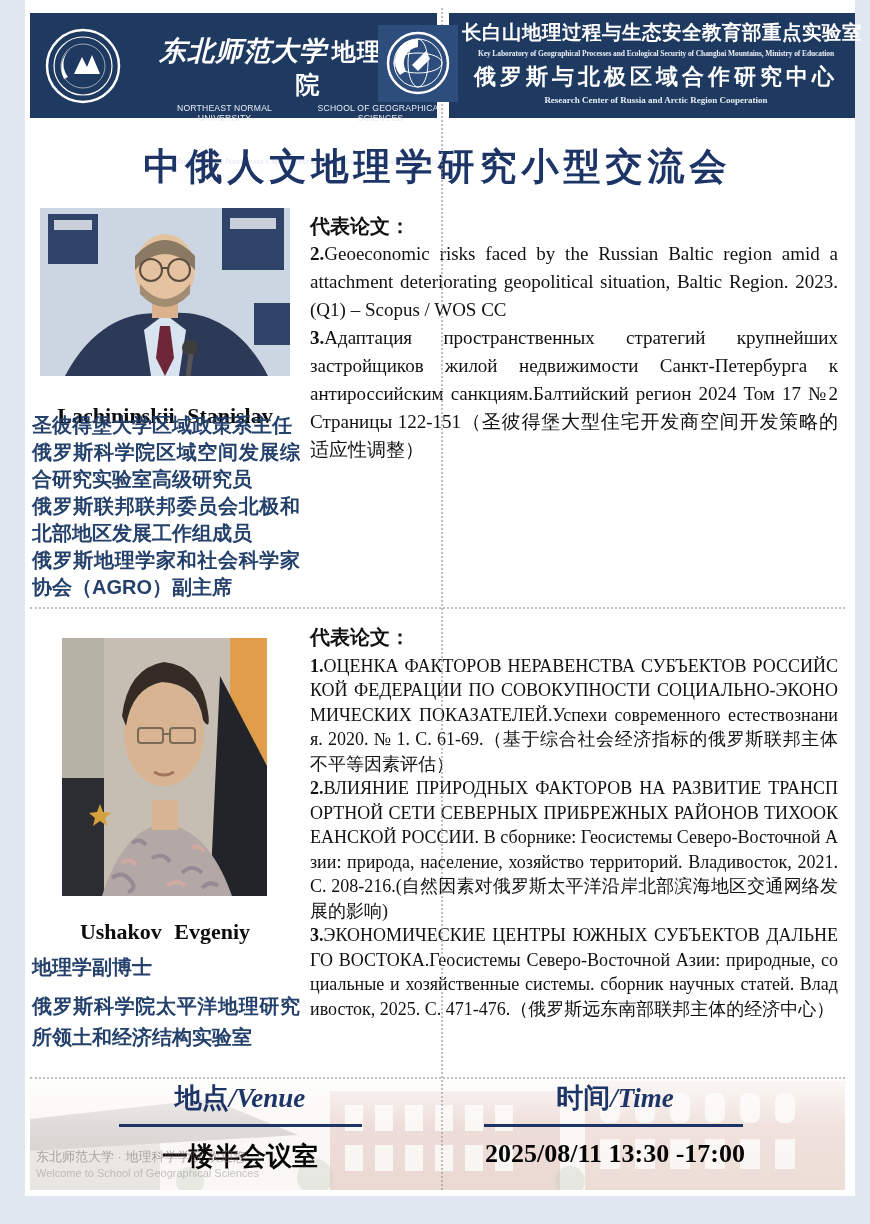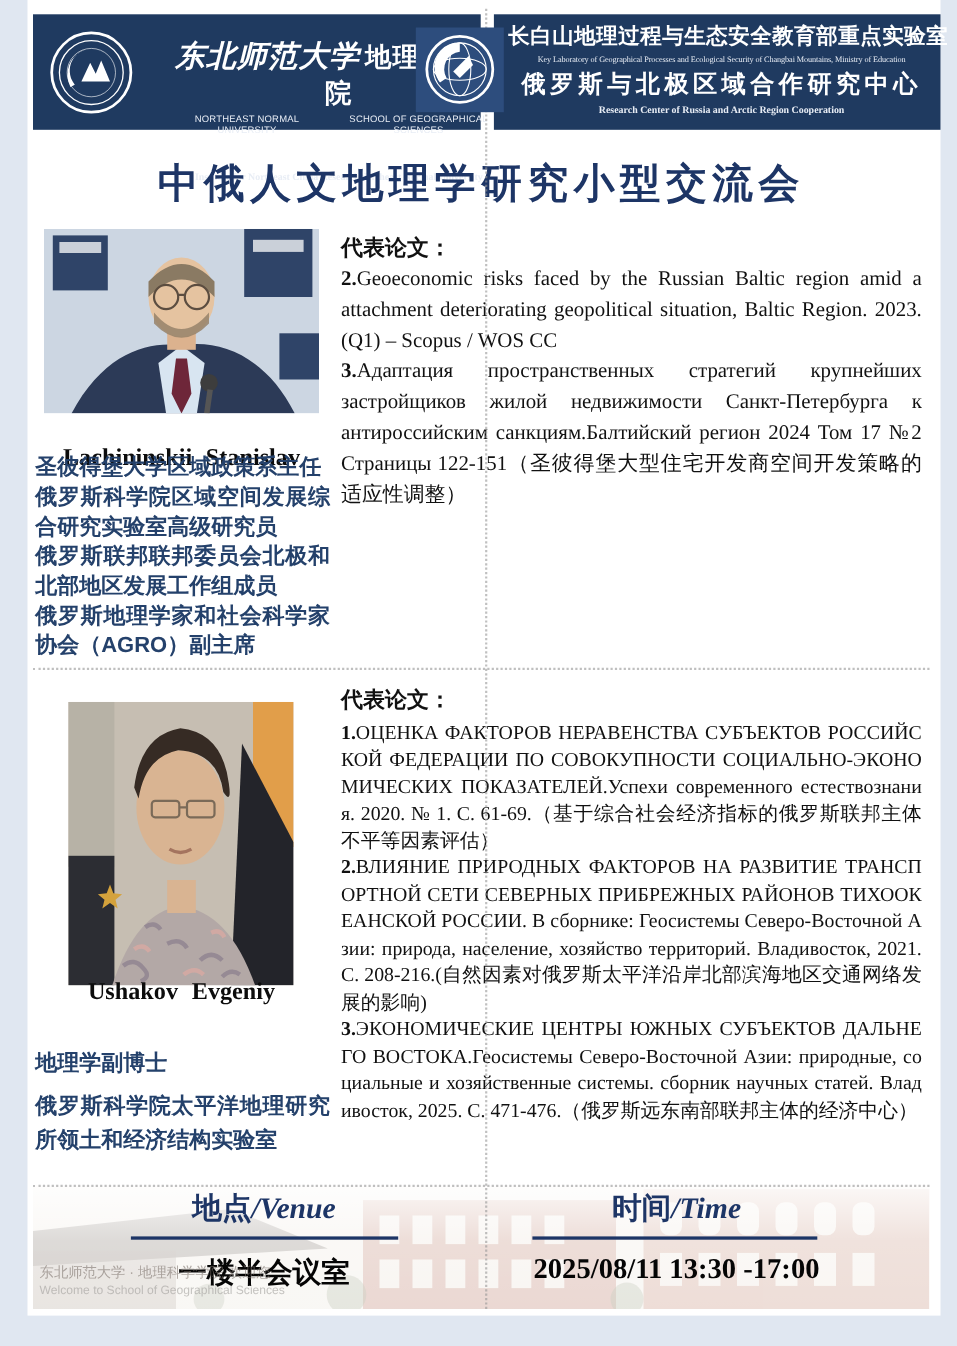--- a/index.html
+++ b/index.html
@@ -14,21 +14,21 @@
   .emblem{position:absolute;}
   .hdr-left-text{position:absolute;left:122px;top:20px;width:312px;color:#fff;text-align:center;}
   .cn-univ{font-family:"DejaVu Serif",serif;font-size:27px;font-weight:bold;font-style:italic;letter-spacing:1px;}
   .cn-school{font-size:24px;font-weight:bold;letter-spacing:1px;}
   .hdr-en-line{display:flex;font-size:8.6px;letter-spacing:.2px;margin-top:2px;color:#e8edf5;}
   .cn-institute{font-size:22px;font-weight:bold;letter-spacing:7px;margin-top:1px;}
   .en-institute{font-family:"Liberation Serif",serif;font-size:9px;font-weight:bold;margin-top:2px;color:#e8edf5;}
   .logo-sq{position:absolute;left:378px;top:25px;width:80px;height:77px;background:#2d4d7d;z-index:4;}
   .hdr-right-text{position:absolute;left:462px;top:19px;width:388px;color:#fff;text-align:center;}
   .cn-lab{font-size:19.5px;font-weight:bold;letter-spacing:.5px;white-space:nowrap;}
-  .en-lab{font-family:"Liberation Serif",serif;font-size:7.5px;font-weight:normal;letter-spacing:-0.1px;white-space:nowrap;margin-top:3px;color:#e8edf5;}
+  .en-lab{font-family:"Liberation Serif",serif;font-size:7.5px;font-weight:bold;letter-spacing:-0.1px;white-space:nowrap;margin-top:3px;color:#e8edf5;}
   .cn-center{font-size:22px;font-weight:bold;letter-spacing:4px;margin-top:4px;}
   .en-center{font-family:"Liberation Serif",serif;font-size:9px;font-weight:bold;margin-top:3px;color:#e8edf5;}
 
   
   .main-title{position:absolute;left:30px;top:142px;width:815px;text-align:center;
     font-size:37px;font-weight:bold;color:#1d3566;letter-spacing:5px;font-family:"Liberation Serif",serif;}
 
   
   .v-dotted{position:absolute;left:441px;top:8px;height:1182px;width:0;
     border-left:2px dotted rgba(150,150,150,.6);z-index:3;pointer-events:none;}
@@ -168,21 +168,21 @@
       <path d="M60,225 q8,-6 14,2 M105,248 q10,-8 18,0 M130,210 q8,-4 12,4" stroke="#d8a9a2" stroke-width="4" fill="none" opacity=".8"></path>
       <rect x="90" y="162" width="26" height="30" fill="#d9b492"></rect>
       <ellipse cx="102" cy="96" rx="40" ry="52" fill="#d9b492"></ellipse>
       <path d="M60,78 Q66,30 102,24 Q140,28 146,74 Q149,94 141,82 Q136,46 100,44 Q70,50 64,88 Z" fill="#362b24"></path>
       <rect x="76" y="90" width="25" height="15" rx="3" fill="none" stroke="#7a6a58" stroke-width="2"></rect>
       <rect x="108" y="90" width="25" height="15" rx="3" fill="none" stroke="#7a6a58" stroke-width="2"></rect>
       <line x1="101" y1="96" x2="108" y2="96" stroke="#7a6a58" stroke-width="2"></line>
       <path d="M92,134 Q102,140 112,134" stroke="#a4745f" stroke-width="3" fill="none"></path>
     </svg>
   </div>
-  <div class="speaker-name" style="left:30px;top:888px;width:270px;">Ushakov Evgeniy</div>
+  <div class="speaker-name" style="left:30px;top:919px;width:270px;">Ushakov Evgeniy</div>
   <div class="titles" style="left:32px;top:952px;width:268px;line-height:31px;">
     <div class="t-item" style="margin-bottom:8px;">地理学副博士</div>
     <div class="t-item">俄罗斯科学院太平洋地理研究所领土和经济结构实验室</div>
   </div>
 
   <div class="papers papers-2" style="left:310px;top:625px;">
     <div class="papers-label" style="margin-bottom:4px;">代表论文：</div>
     <p class="paper"><b>1.</b><span>ОЦЕНКА ФАКТОРОВ НЕРАВЕНСТВА СУБЪЕКТОВ РОССИЙСКОЙ ФЕДЕРАЦИИ ПО СОВОКУПНОСТИ СОЦИАЛЬНО-ЭКОНОМИЧЕСКИХ ПОКАЗАТЕЛЕЙ.Успехи современного естествознания. 2020. № 1. С. 61-69.（基于综合社会经济指标的俄罗斯联邦主体不平等因素评估）</span></p>
     <p class="paper"><b>2.</b><span>ВЛИЯНИЕ ПРИРОДНЫХ ФАКТОРОВ НА РАЗВИТИЕ ТРАНСПОРТНОЙ СЕТИ СЕВЕРНЫХ ПРИБРЕЖНЫХ РАЙОНОВ ТИХООКЕАНСКОЙ РОССИИ. В сборнике: Геосистемы Северо-Восточной Азии: природа, население, хозяйство территорий. Владивосток, 2021. С. 208-216.(自然因素对俄罗斯太平洋沿岸北部滨海地区交通网络发展的影响)</span></p>
     <p class="paper"><b>3.</b><span>ЭКОНОМИЧЕСКИЕ ЦЕНТРЫ ЮЖНЫХ СУБЪЕКТОВ ДАЛЬНЕГО ВОСТОКА.Геосистемы Северо-Восточной Азии: природные, социальные и хозяйственные системы. сборник научных статей. Владивосток, 2025. С. 471-476.（俄罗斯远东南部联邦主体的经济中心）</span></p>

